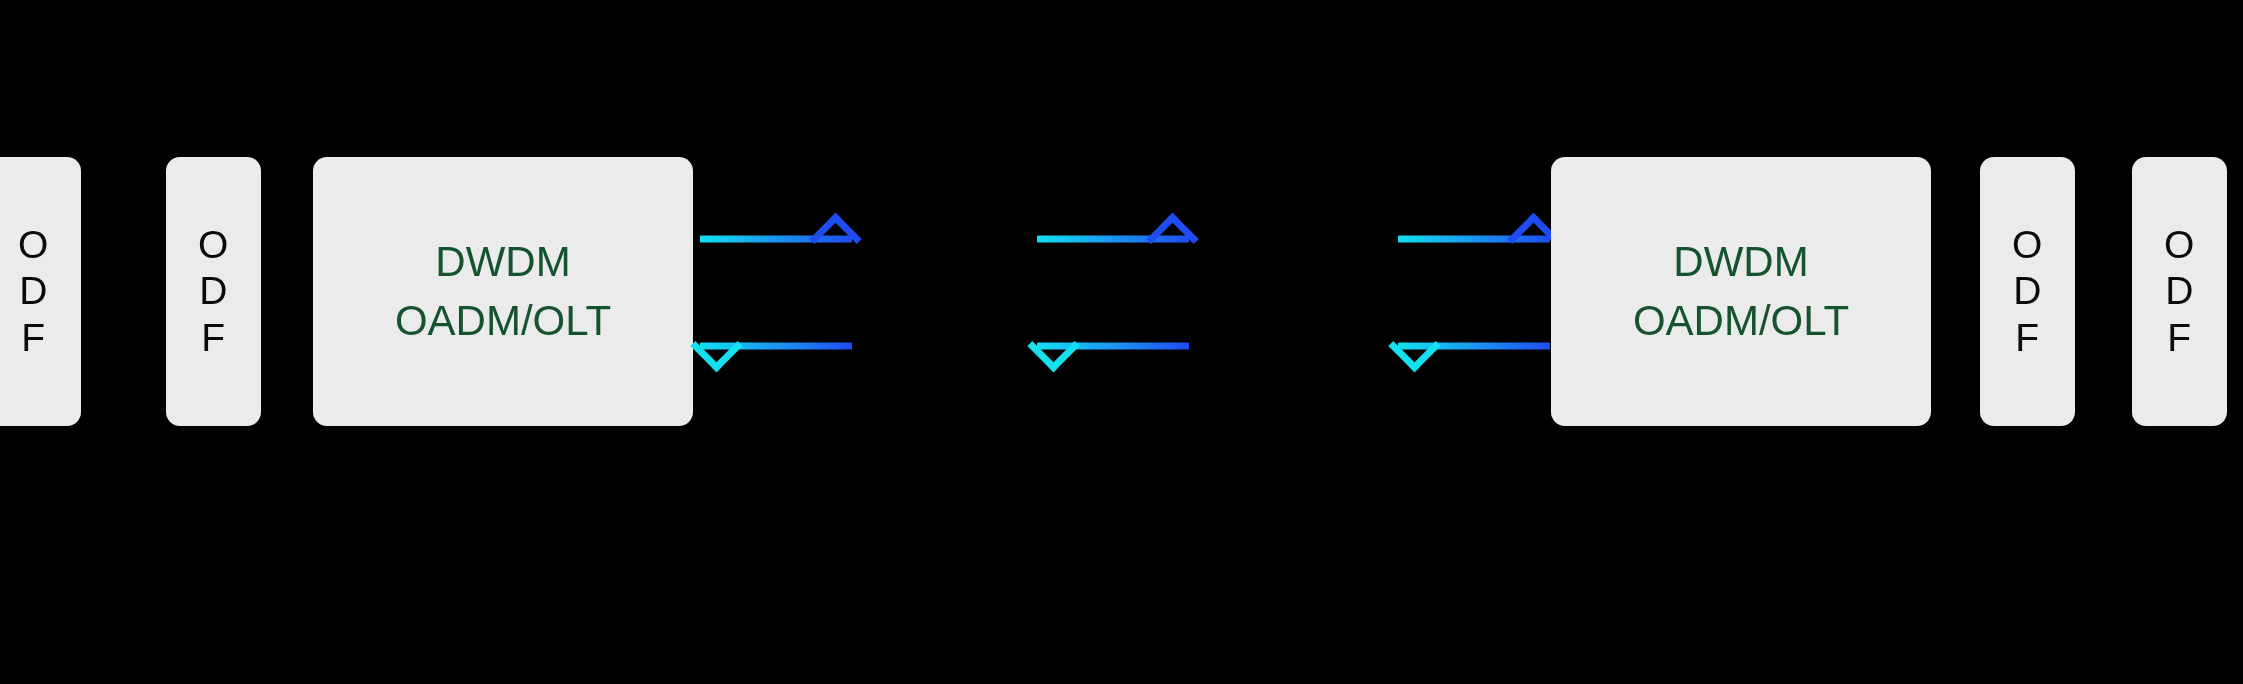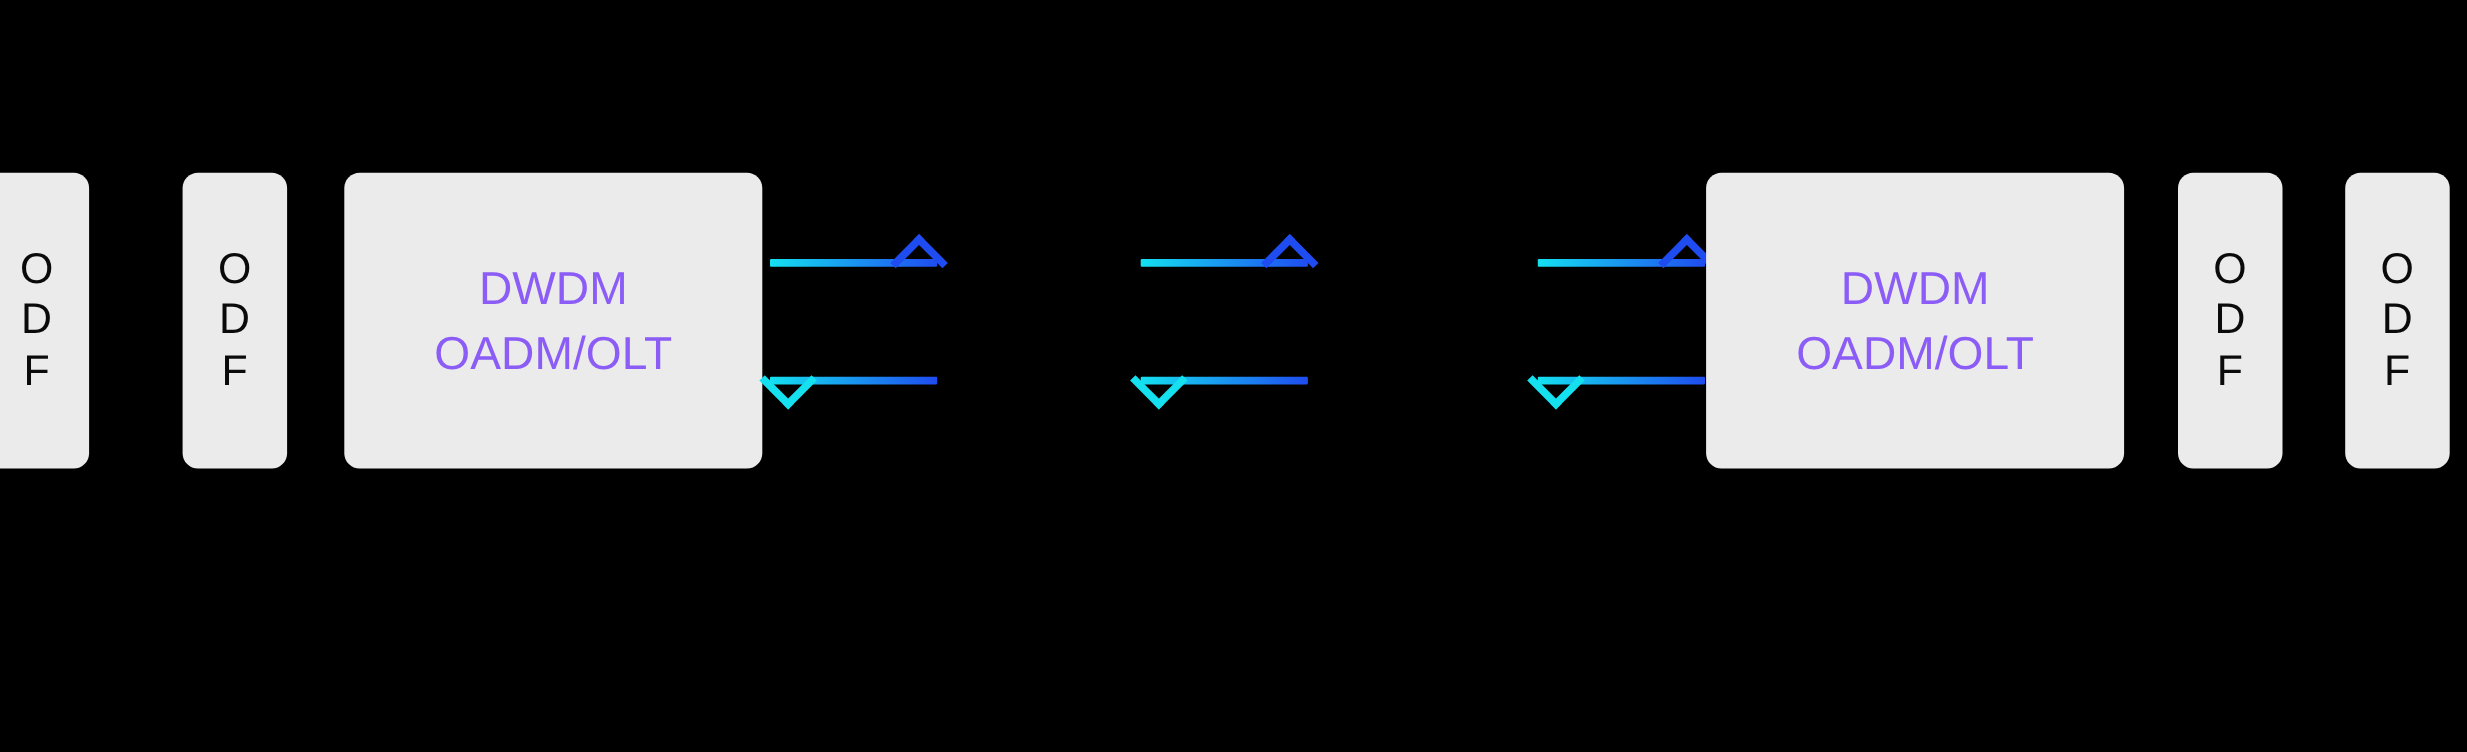--- a/index.html
+++ b/index.html
@@ -22,21 +22,21 @@
   .odf-label{
     color:#0a0a0a;
     font-size:39px;
     line-height:1.18;
     text-align:center;
     letter-spacing:0.5px;
     white-space:pre-line;
     font-weight:400;
   }
   .dwdm-label{
-    color:#8b5cf6;
+    color:#14532d;
     font-size:42px;
     line-height:1.40;
     text-align:center;
     white-space:pre-line;
     font-weight:400;
   }
 
   
   .fiber-bundle{
     position:absolute;

